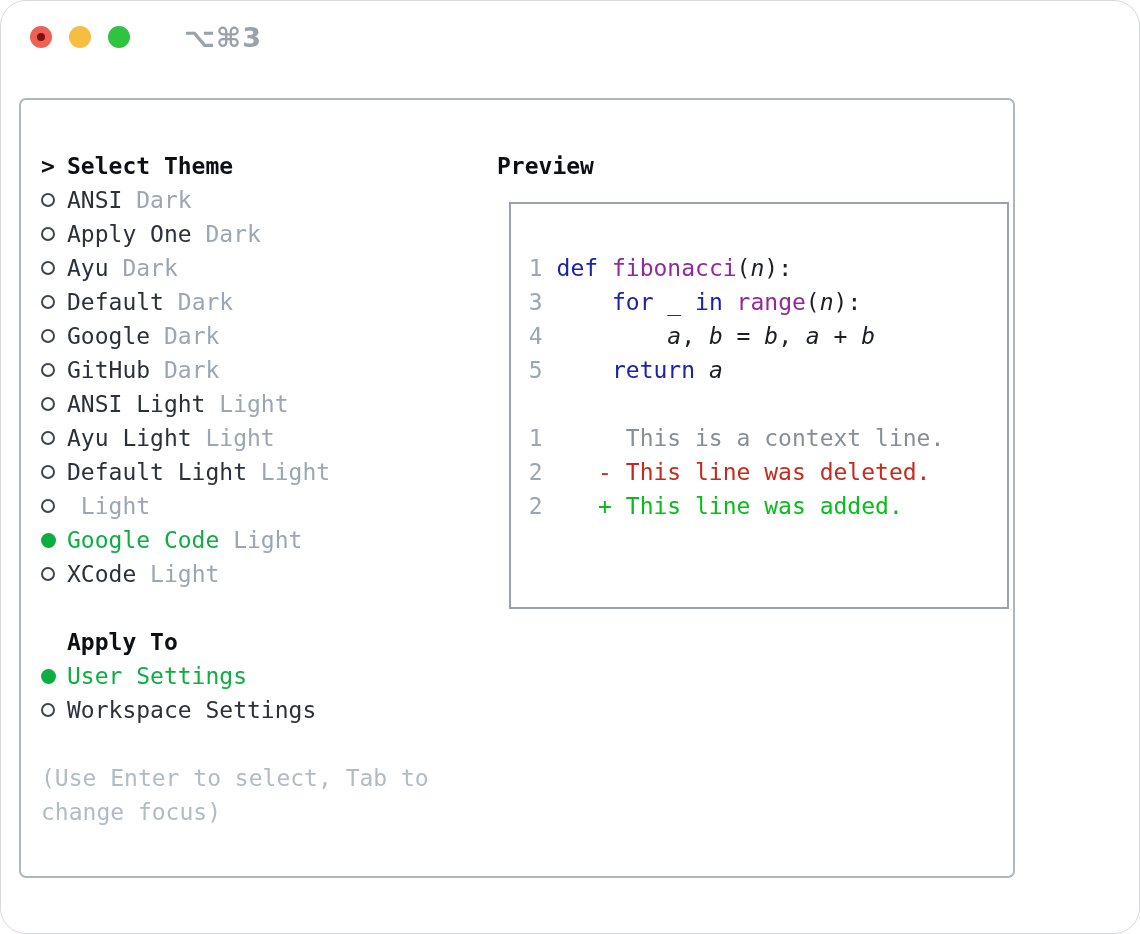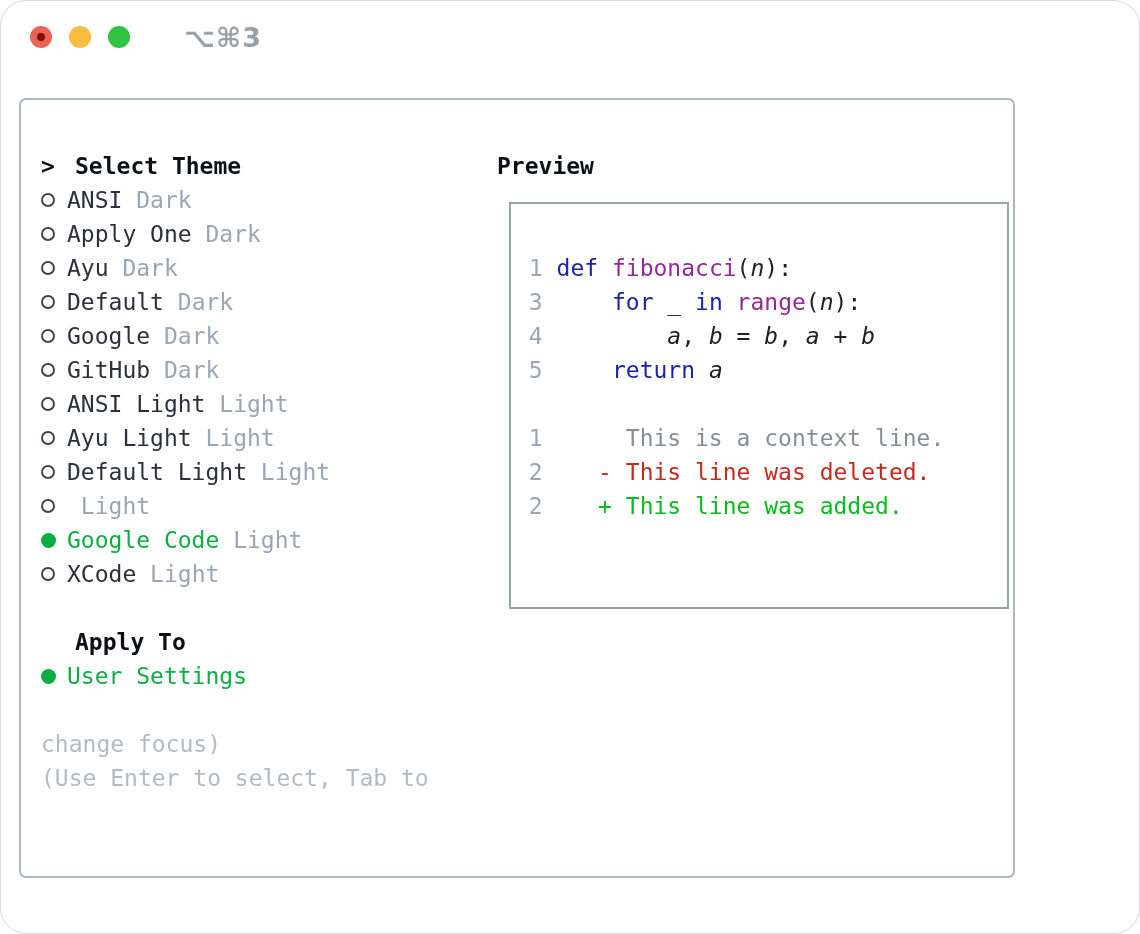--- a/index.html
+++ b/index.html
@@ -13,21 +13,21 @@
   .tl.green{background:var(--traffic-green);}
   .tl-dot{width:8px;height:8px;border-radius:50%;background:var(--traffic-red-dot);}
   .win-title{margin-left:37px;font-family:"DejaVu Sans",sans-serif;font-size:27px;font-weight:700;
     color:var(--title-gray);letter-spacing:1px;}
   .panel{position:absolute;left:18px;top:97px;width:996px;height:780px;background:#fff;
     border:2px solid var(--panel-border);border-radius:7px;}
   .left-col{position:absolute;left:20px;top:49px;font-size:23px;line-height:34px;color:var(--name-color);}
   .line{height:34px;display:flex;align-items:center;white-space:pre;}
   .marker{width:26px;display:inline-flex;align-items:center;flex:0 0 26px;}
   .caret{font-weight:700;color:var(--header-color);}
-  .hdr{font-weight:700;color:var(--header-color);margin-left:8px;}
+  .hdr{font-weight:700;color:var(--header-color);}
   .circle{width:14px;height:14px;border-radius:50%;border:2px solid var(--radio-border);}
   .circle.filled{border:none;background:var(--accent-green);width:15px;height:15px;}
   .name{color:var(--name-color);}
   .name.sel{color:var(--accent-green);}
   .tag{color:var(--muted);}
   .hint{height:34px;line-height:34px;white-space:pre;color:var(--hint-gray);}
   .preview-title{position:absolute;left:476px;top:49px;height:34px;line-height:34px;
     font-size:23px;font-weight:700;color:var(--header-color);}
   .preview-box{position:absolute;left:488px;top:102px;width:500px;height:407px;
     border:2px solid var(--box-border);padding:47px 4px 0 4px;overflow:hidden;}
@@ -73,24 +73,25 @@
           <div class="line"><span class="marker"><span class="circle"></span></span><span class="tag"> Light</span></div>
           <div class="line"><span class="marker"><span class="circle filled"></span></span><span class="name sel">Google Code</span><span class="tag"> Light</span></div>
           <div class="line"><span class="marker"><span class="circle"></span></span><span class="name">XCode</span><span class="tag"> Light</span></div>
         </div>
       <div class="line"></div>
       <div class="line">
         <span class="marker"></span><span class="hdr">Apply To</span>
       </div>
       <div id="apply-list">
           <div class="line"><span class="marker"><span class="circle filled"></span></span><span class="name sel">User Settings</span></div>
+          <div class="line"><span class="marker"><span class="circle"></span></span><span class="name">Workspace Settings</span></div>
         </div>
       <div class="line"></div>
+      <div class="hint">(Use Enter to select, Tab to</div>
       <div class="hint">change focus)</div>
-      <div class="hint">(Use Enter to select, Tab to</div>
     </div>
 
     <div class="preview-title">Preview</div>
     <div class="preview-box" id="preview-box">
         <div class="cline"><span class="ln"> 1 </span><span class="kw">def</span><span class="pl"> </span><span class="fn">fibonacci</span><span class="pl">(</span><span class="var">n</span><span class="pl">):</span></div>
         <div class="cline"><span class="ln"> 3 </span><span class="pl">    </span><span class="kw">for</span><span class="pl"> _ </span><span class="kw">in</span><span class="pl"> </span><span class="fn">range</span><span class="pl">(</span><span class="var">n</span><span class="pl">):</span></div>
         <div class="cline"><span class="ln"> 4 </span><span class="pl">        </span><span class="var">a</span><span class="pl">, </span><span class="var">b</span><span class="pl"> = </span><span class="var">b</span><span class="pl">, </span><span class="var">a</span><span class="pl"> + </span><span class="var">b</span></div>
         <div class="cline"><span class="ln"> 5 </span><span class="pl">    </span><span class="kw">return</span><span class="pl"> </span><span class="var">a</span></div>
         <div class="cline"></div>
         <div class="cline"><span class="ln"> 1 </span><span class="ctx">     This is a context line.</span></div>

